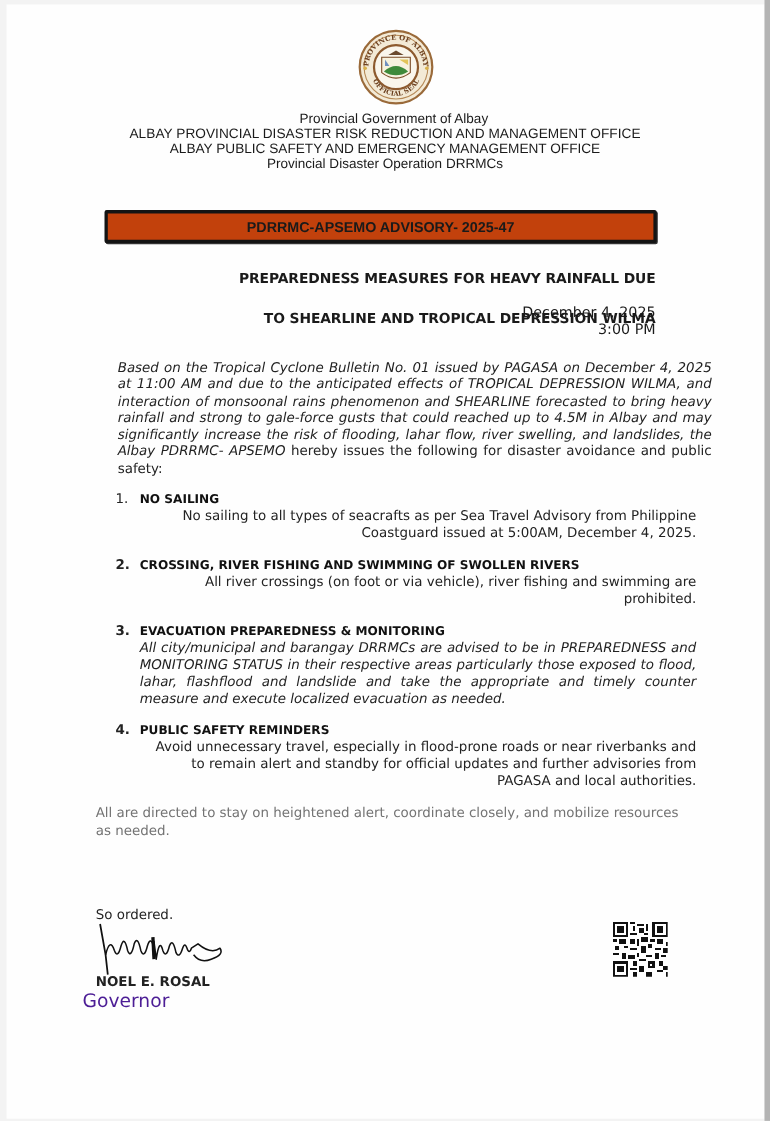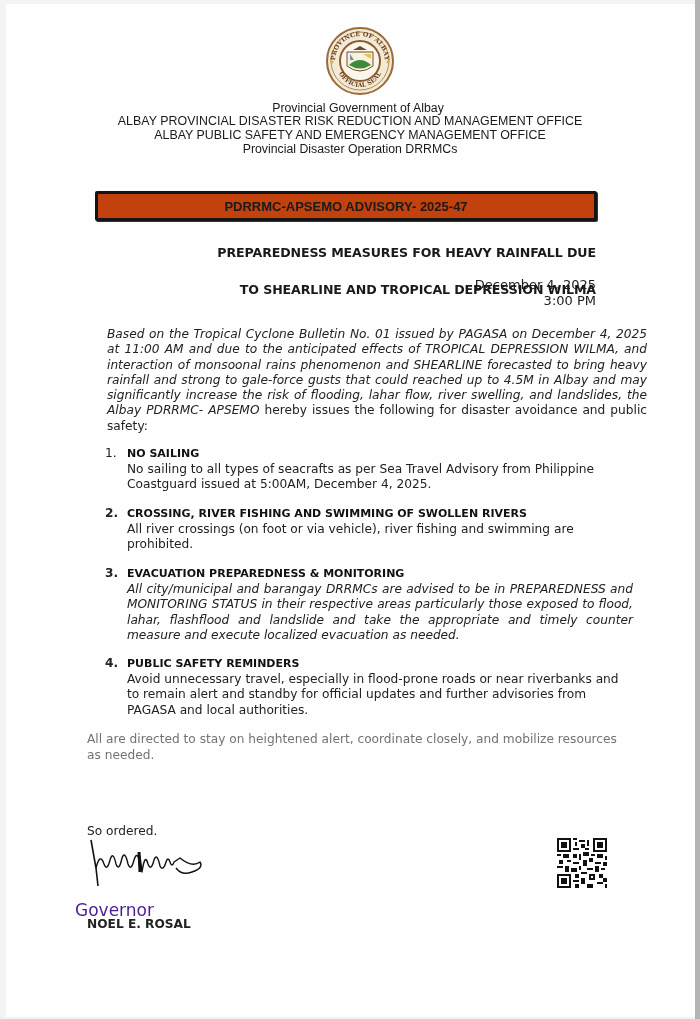--- a/index.html
+++ b/index.html
@@ -43,35 +43,35 @@
       position: absolute; left: 87px; top: 327px; width: 540px;
       font-size: 12.2px; line-height: 15.3px; text-align: justify; font-style: italic;
       color: #222;
       margin-left: 20px;
     }
     .intro span.plain { font-style: normal; }
 
     .item { position: absolute; left: 105px; width: 530px; font-size: 12.2px; line-height: 15.5px; color: #222; }
     .item .num { position: absolute; left: 0; top: 0; }
     .item .head { position: absolute; left: 22px; top: 0; font-weight: bold; font-size: 11px; color: #111; white-space: nowrap; }
-    .item .body { position: absolute; left: 22px; top: 15.5px; width: 506px; }
+    .item .body { position: absolute; left: 22px; top: 15.5px; width: 506px; text-align: right; }
     .item .body.just { text-align: justify; font-style: italic; }
     .num.bold { font-weight: bold; }
     .i1 { top: 446px; }
     .i2 { top: 506px; }
     .i3 { top: 566px; }
     .i4 { top: 656px; }
 
     .closing {
       position: absolute; left: 87px; top: 732px; width: 545px;
       font-size: 12.2px; line-height: 15.5px; color: #737373;
     }
     .so-ordered { position: absolute; left: 87px; top: 824px; font-size: 12.2px; color: #222; }
     .signature { position: absolute; left: 88px; top: 838px; width: 135px; height: 50px; }
-    .signer-name { position: absolute; left: 87px; top: 885px; font-size: 12.2px; font-weight: bold; color: #222; margin-top: 32px; }
+    .signer-name { position: absolute; left: 87px; top: 885px; font-size: 12.2px; font-weight: bold; color: #222; }
     .signer-title { position: absolute; left: 75px; top: 900px; font-size: 17px; color: #4c1d95; }
     .qr { position: absolute; left: 557px; top: 838px; width: 50px; height: 50px; }
   </style>
 </head>
 <body>
 
 <div class="page"></div>
 <div class="right-strip"></div>
 
 <svg class="seal" viewBox="0 0 74 70">

